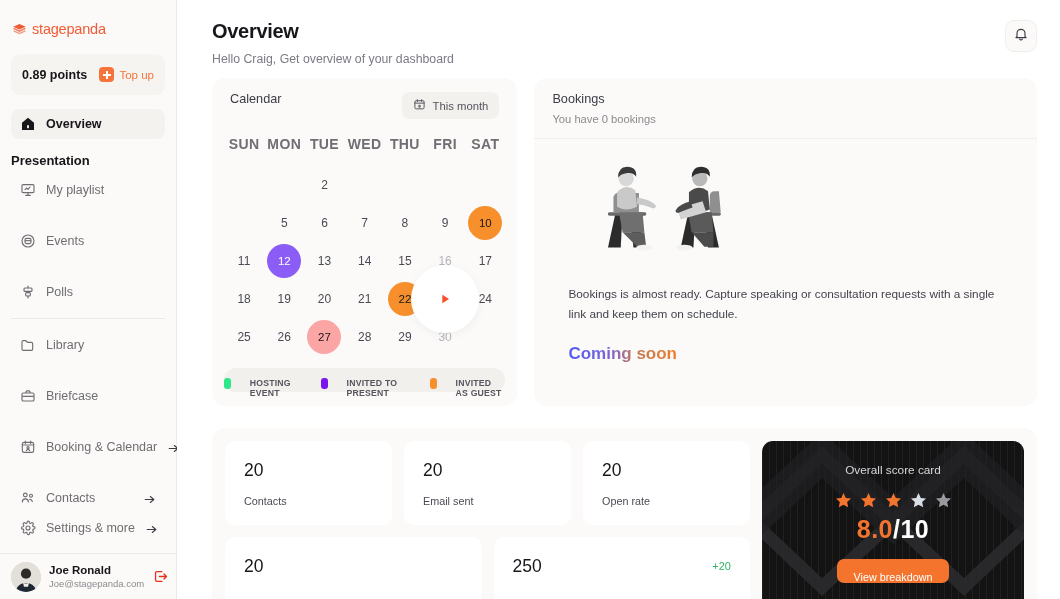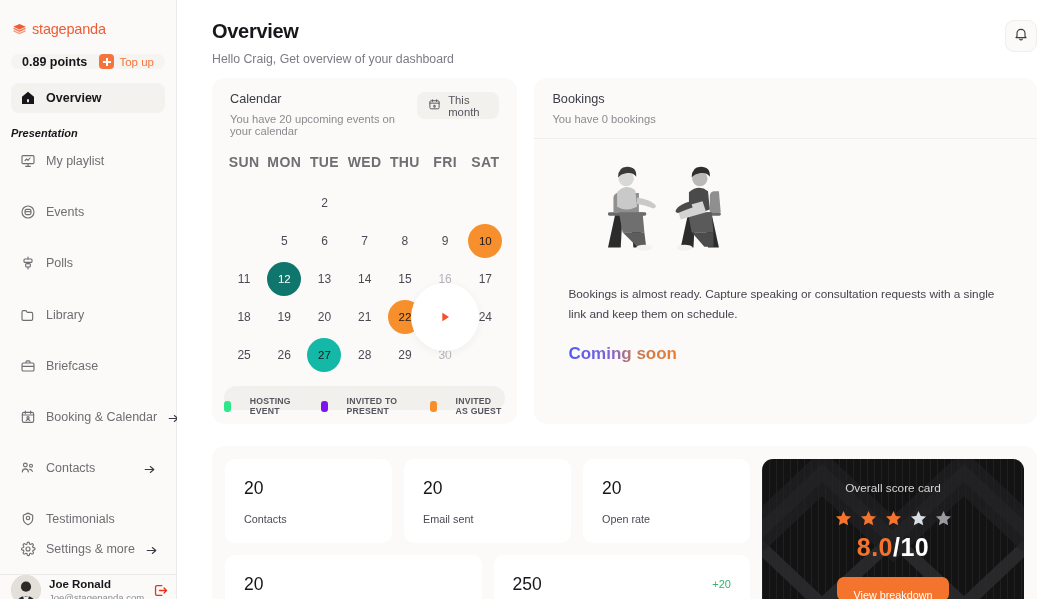--- a/index.html
+++ b/index.html
@@ -50,23 +50,22 @@
     border-radius: 8px; cursor: pointer;
   }
   .nav-item .lbl { font-size: 12.5px; color: #6e6e73; white-space: nowrap; }
   .nav-item.active { background: #f4f2ee; }
   .nav-item.active .lbl { color: #17161a; font-weight: bold; }
   .nav-ico { width: 16px; height: 16px; flex: 0 0 16px; display:block; }
   .nav-arrow { margin-left: auto; width: 13px; height: 13px; flex: 0 0 13px; }
 
   .overview-wrap { margin-top: 14px; }
   .section-label {
-    font-size: 11px; font-weight: bold; color: #17161a;
+    font-size: 13px; font-weight: bold; color: #17161a;
     padding: 14px 0 7px 11px;
-    font-style: italic;
   }
   .nav-group { display: flex; flex-direction: column; gap: 21px; }
   .nav-sep { height: 1px; background: #eceae6; margin: 11px 11px; }
 
   .spacer { flex: 1 1 auto; }
   .settings-wrap { margin-bottom: 10px; }
 
   .profile {
     border-top: 1px solid #eceae6;
     height: 49px; display: flex; align-items: center; gap: 8px;
@@ -117,34 +116,34 @@
     height: 38px; display: flex; align-items: center; justify-content: center;
     position: relative;
   }
   .dnum { font-size: 12px; color: #4a4a55; }
   .dnum.dim { color: #b4b4bb; }
   .chip {
     width: 34px; height: 34px; border-radius: 50%;
     display: flex; align-items: center; justify-content: center;
     font-size: 11.5px; color: #fff;
   }
-  .chip.green { background: #14b8a6; color: #17161a; }
-  .chip.purple { background: #0f766e; color: #fff; }
+  .chip.green { background: #fca5a5; color: #17161a; }
+  .chip.purple { background: #8b5cf6; color: #fff; }
   .chip.orange { background: #f7902c; color: #17161a; }
   .playbubble {
     position: absolute; width: 68px; height: 68px; border-radius: 50%;
     background: #ffffff; left: 50%; top: 50%; transform: translate(-50%,-50%);
     display: flex; align-items: center; justify-content: center;
     box-shadow: 0 2px 10px rgba(0,0,0,0.05); z-index: 3; cursor: pointer;
   }
   .legend {
     margin: 12px 12px 0 12px; background: #f2f0ec; border-radius: 18px;
     height: 24px; display: flex; align-items: center; justify-content: center; gap: 26px;
   }
-  .lg { display: flex; align-items: center; gap: 19px; margin-top: 16px; }
+  .lg { display: flex; gap: 19px; margin-top: 16px; }
   .lg-sw { width: 11px; height: 11px; border-radius: 3px; }
   .lg-tx { font-size: 8.7px; font-weight: bold; color: #55555e; letter-spacing: 0.2px; }
 
   .bk-divider { height: 1px; background: #f0eeea; }
   .bk-body { padding: 22px 34px 0 34px; text-align: left; }
   .bk-copy { font-size: 11.8px; color: #43434d; line-height: 20px; margin-top: 14px; }
   .coming {
     margin-top: 20px; font-size: 17px; font-weight: bold;
     background: linear-gradient(90deg, #4f5bf5 0%, #7b63d8 38%, #c07a55 62%, #f07c2a 100%);
     -webkit-background-clip: text; background-clip: text; color: transparent;
@@ -312,29 +311,20 @@
             <path d="M3.5 18c0-2.8 2-4.6 4.5-4.6s4.5 1.8 4.5 4.6" stroke-linecap="round"></path>
             <path d="M14.5 14c2 0 3.6 1.2 4 3.2" stroke-linecap="round"></path>
           </svg>
         </span>
         <span class="lbl">Contacts</span>
         <span class="nav-arrow">
           <svg viewBox="0 0 24 24" width="13" height="13" fill="none" stroke="#3b3b45" stroke-width="2">
             <path d="M4 12h15M13.5 6.5L20 12l-6.5 5.5" stroke-linecap="round" stroke-linejoin="round"></path>
           </svg>
         </span>
-      </div>
-      <div class="nav-item">
-        <span class="nav-ico">
-          <svg viewBox="0 0 24 24" width="16" height="16" fill="none" stroke="#6e6e73" stroke-width="1.7">
-            <path d="M12 3.2l7 3.2v5.2c0 4.2-3 7.2-7 9-4-1.8-7-4.8-7-9V6.4z" stroke-linejoin="round"></path>
-            <circle cx="12" cy="10.5" r="2.6"></circle>
-          </svg>
-        </span>
-        <span class="lbl">Testimonials</span>
       </div>
     </div>
 
     <div class="spacer"></div>
 
     <div class="settings-wrap">
       <div class="nav-item">
         <span class="nav-ico">
           <svg viewBox="0 0 24 24" width="16" height="16" fill="none" stroke="#6e6e73" stroke-width="1.7">
             <circle cx="12" cy="12" r="3"></circle>
@@ -388,21 +378,20 @@
         </span>
       </div>
     </div>
 
     <div class="row1">
 
       <section class="card calendar-card">
         <div class="card-head">
           <div>
             <div class="card-title">Calendar</div>
-            <div class="card-sub">You have 20 upcoming events on your calendar</div>
           </div>
           <div class="thismonth">
             <span>
               <svg viewBox="0 0 24 24" width="13" height="13" fill="none" stroke="#55555e" stroke-width="1.8">
                 <rect x="3.5" y="5" width="17" height="15" rx="2.4"></rect>
                 <path d="M3.5 9.5h17M8 3.2v3.4M16 3.2v3.4" stroke-linecap="round"></path>
                 <path d="M10.8 13.5h2.4v3.4h-2.4z"></path>
               </svg>
             </span>
             <span>This month</span>

